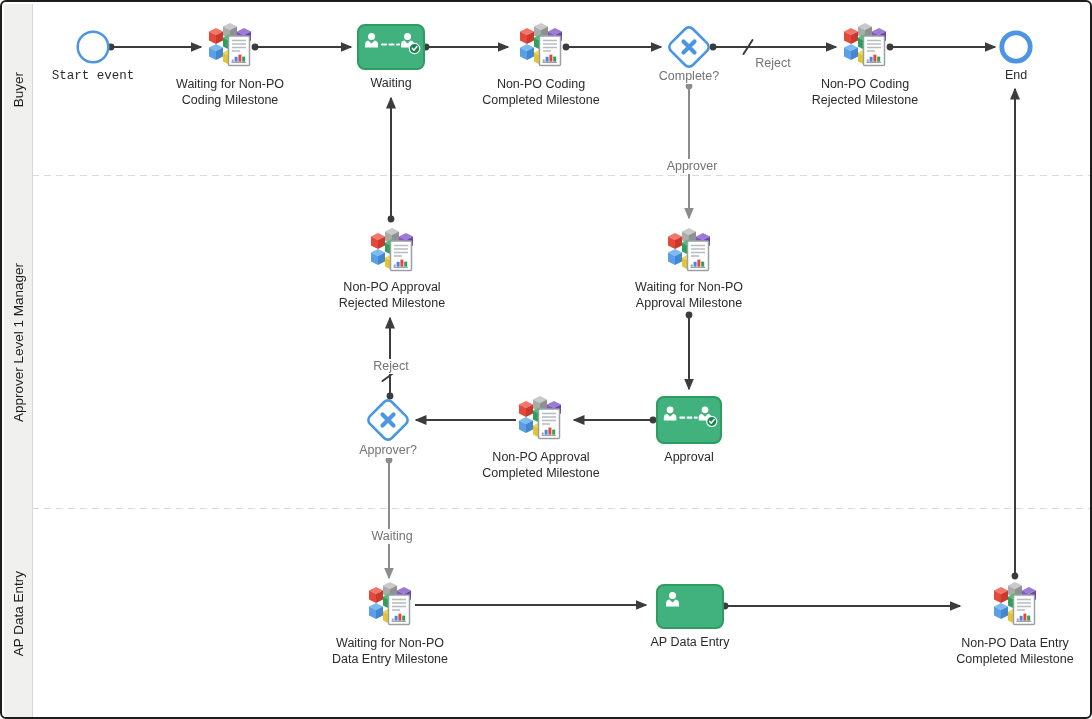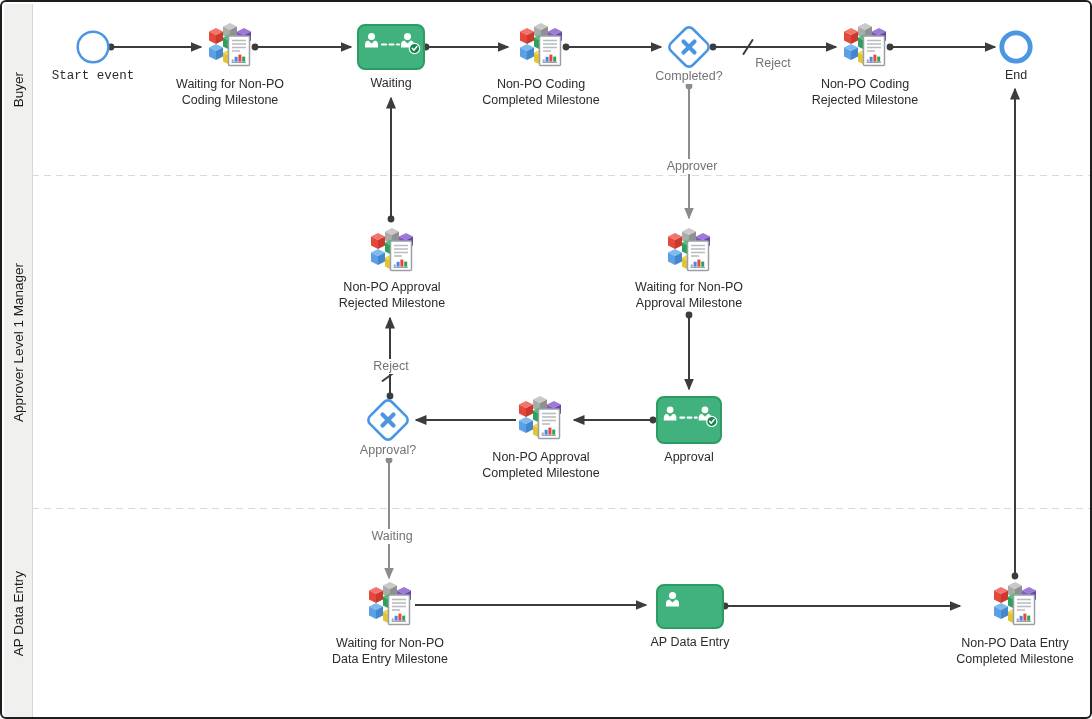--- a/index.html
+++ b/index.html
@@ -193,21 +193,21 @@
   </div>
   <div class="node-label" style="left:539px;top:74px;">Non-PO Coding
 Completed Milestone</div>
 
   <div class="node" style="left:663px;top:21px;">
     <svg width="48" height="48">
       <rect x="8.5" y="8.5" width="31" height="31" rx="5.5" transform="rotate(45 24 24)" fill="#fff" stroke="#4a96e3" stroke-width="2.6"></rect>
       <path d="M18.5,18.5 L29.5,29.5 M29.5,18.5 L18.5,29.5" stroke="#4a96e3" stroke-width="4.2" stroke-linecap="round"></path>
     </svg>
   </div>
-  <div class="flow-label" style="left:687px;top:67px;">Completed?</div>
+  <div class="flow-label" style="left:687px;top:67px;">Complete?</div>
 
   <div class="node" style="left:839px;top:21px;">
     <svg width="48" height="48">
         <use href="#ms"></use>
       </svg>
   </div>
   <div class="node-label" style="left:863px;top:74px;">Non-PO Coding
 Rejected Milestone</div>
 
   <div class="node" style="left:996px;top:27px;">
@@ -250,21 +250,21 @@
   </div>
   <div class="node-label" style="left:539px;top:447px;">Non-PO Approval
 Completed Milestone</div>
 
   <div class="node" style="left:362px;top:394px;">
     <svg width="48" height="48">
       <rect x="8.5" y="8.5" width="31" height="31" rx="5.5" transform="rotate(45 24 24)" fill="#fff" stroke="#4a96e3" stroke-width="2.6"></rect>
       <path d="M18.5,18.5 L29.5,29.5 M29.5,18.5 L18.5,29.5" stroke="#4a96e3" stroke-width="4.2" stroke-linecap="round"></path>
     </svg>
   </div>
-  <div class="flow-label" style="left:386px;top:441px;">Approval?</div>
+  <div class="flow-label" style="left:386px;top:441px;">Approver?</div>
 
   <div class="node" style="left:364px;top:580px;">
     <svg width="48" height="48">
         <use href="#ms"></use>
       </svg>
   </div>
   <div class="node-label" style="left:388px;top:633px;">Waiting for Non-PO
 Data Entry Milestone</div>
 
   <div class="task" style="left:654px;top:582px;width:68px;height:45px;">

